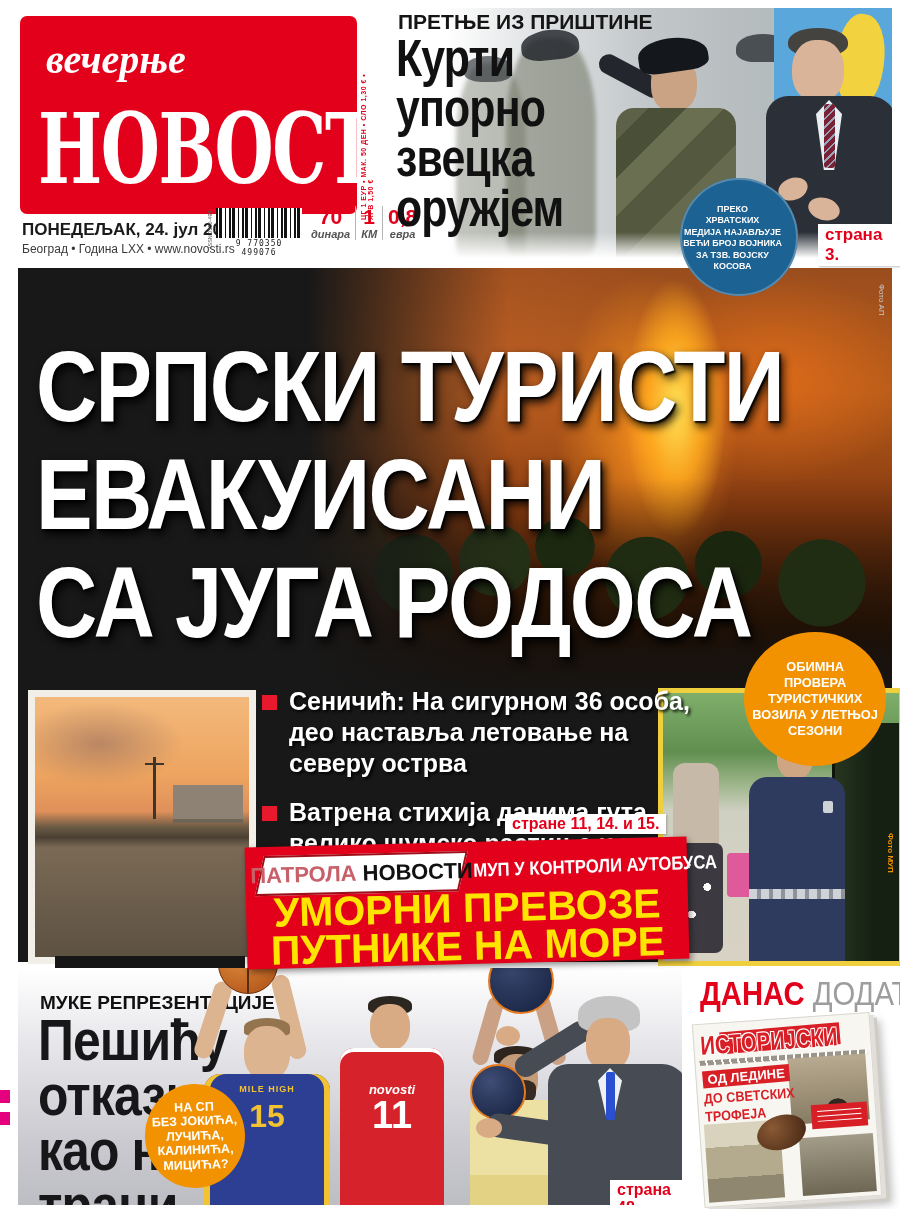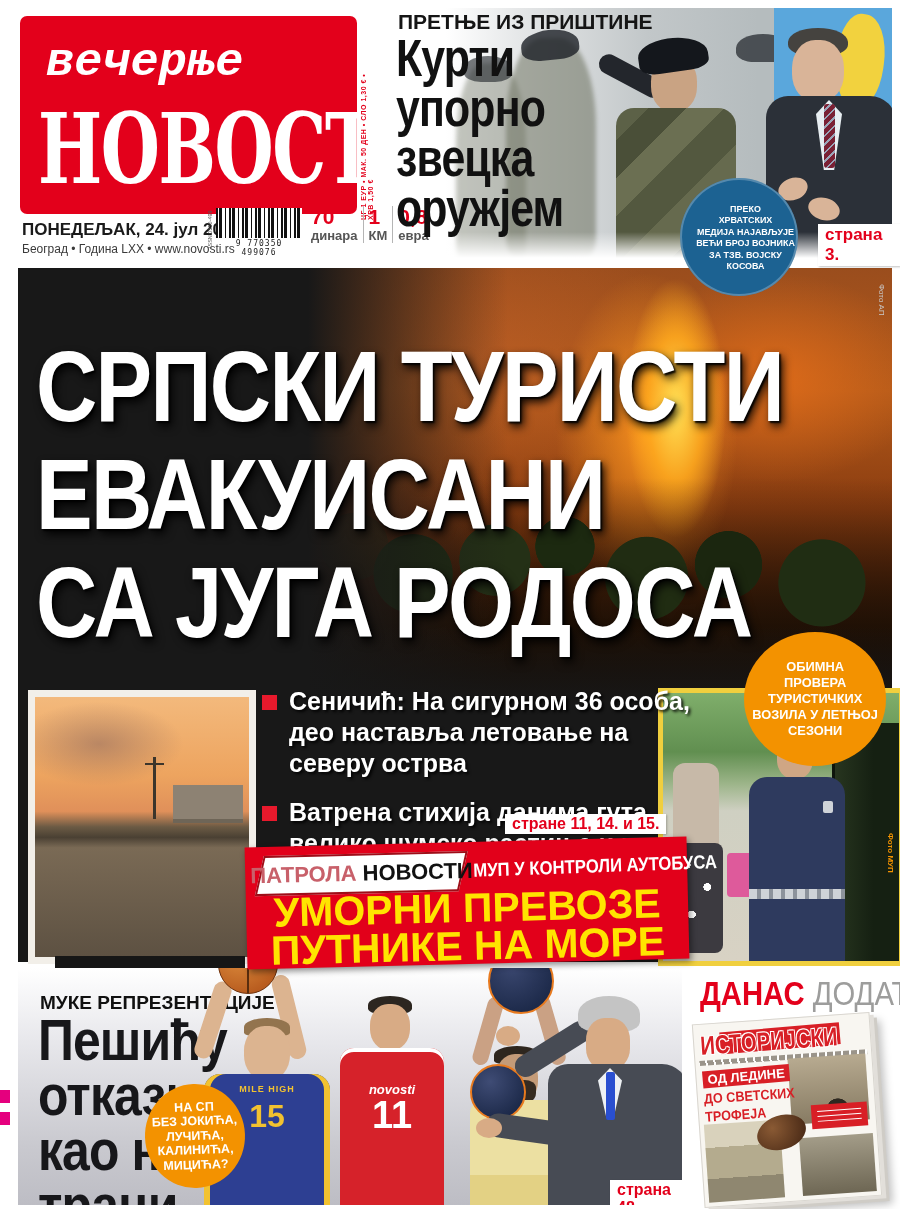--- a/index.html
+++ b/index.html
@@ -4,37 +4,37 @@
 <style>
   html,body{margin:0;padding:0;background:#efefef;}
   .page{position:relative;width:900px;height:1209px;background:#ffffff;overflow:hidden;
         font-family:"Liberation Sans",sans-serif;margin:0 auto;}
   .abs{position:absolute;}
   .v{writing-mode:vertical-rl;}
   .vflip{writing-mode:vertical-rl;transform:rotate(180deg);}
 
   
   .logo-box{left:20px;top:16px;width:337px;height:198px;background:#e3001b;border-radius:7px;}
-  .logo-script{position:absolute;left:26px;top:20px;color:#fff;font-family:Liberation Mono, monospace;
-               font-style:italic;font-weight:bold;font-size:47px;}
+  .logo-script{position:absolute;left:26px;top:20px;color:#fff;font-family:Liberation Serif, serif;
+               font-style:italic;font-weight:bold;font-size:40px;}
   .logo-title{position:absolute;left:18px;top:76px;color:#fff;font-family:"DejaVu Serif",serif;
               font-weight:bold;font-size:97px;letter-spacing:-2px;transform:scaleX(.70);transform-origin:left top;}
   .side-prices{left:360px;top:70px;height:150px;color:#e3001b;font-size:7px;font-weight:bold;letter-spacing:.5px;}
   .date-line{left:22px;top:220px;font-size:17px;font-weight:bold;color:#1a1a1a;}
   .meta-line{left:22px;top:242px;font-size:12px;color:#3a3a3a;}
   .issn-v{left:207px;top:208px;height:40px;color:#555;font-size:5.5px;}
   .barcode-bars{left:216px;top:208px;width:86px;height:30px;
      background:repeating-linear-gradient(90deg,#111 0 2px,#fff 2px 3px,#111 3px 6px,#fff 6px 9px,#111 9px 10px,#fff 10px 13px);}
   .barcode-num{left:216px;top:239px;width:86px;text-align:center;font-family:"DejaVu Sans Mono",monospace;
      font-size:8px;color:#222;letter-spacing:1px;}
   .price-table{left:306px;top:206px;display:flex;align-items:flex-start;}
-  .price-col{padding:0 5px;border-left:1px solid #b5b5b5;}
+  .price-col{padding:0 5px;text-align:center;border-left:1px solid #b5b5b5;}
   .price-col:first-child{border-left:none;}
   .price-val{color:#e3001b;font-weight:bold;font-size:21px;line-height:22px;}
-  .price-unit{color:#555;font-weight:bold;font-size:13px;}
+  .price-unit{color:#555;font-weight:bold;font-size:11px;font-style:italic;}
 
   
   .top-photo{left:446px;top:8px;width:446px;height:250px;overflow:hidden;
      background:linear-gradient(90deg,#ffffff 0%,#e3e5e6 18%,#c2c7c9 45%,#b5bcbe 70%);}
   .soldier-blur{position:absolute;border-radius:40% 40% 10% 10%;filter:blur(2px);}
   .s1{left:60px;top:30px;width:90px;height:220px;background:#7075604d;background:#6d7260;opacity:.55;}
   .s2{left:10px;top:55px;width:70px;height:200px;background:#7d8272;opacity:.45;}
   .beret{position:absolute;background:#1d2127;border-radius:50% 50% 35% 35%;}
   .b1{left:75px;top:22px;width:58px;height:30px;transform:rotate(-6deg);opacity:.8;}
   .b2{left:18px;top:48px;width:48px;height:26px;opacity:.6;}
@@ -60,21 +60,21 @@
   .kurti-hand{position:absolute;background:#d9b498;border-radius:50%;}
   .kh1{left:4px;top:170px;width:30px;height:22px;transform:rotate(-20deg);}
   .kh2{left:34px;top:190px;width:32px;height:22px;transform:rotate(15deg);}
   .top-photo-fade{position:absolute;left:0;bottom:0;width:100%;height:26px;
       background:linear-gradient(180deg,rgba(255,255,255,0),#ffffff);}
   .top-kicker{left:398px;top:10px;font-size:21px;font-weight:bold;color:#151515;z-index:4;}
   .top-headline{left:396px;top:34px;z-index:4;}
   .top-headline .ln{display:block;font-size:51px;line-height:50px;font-weight:bold;color:#111;
       transform:scaleX(.84);transform-origin:left top;letter-spacing:-1px;}
   .blue-circle{left:680px;top:178px;width:118px;height:118px;border-radius:50%;background:#1c6292;
-      z-index:5;display:flex;align-items:center;justify-content:flex-end;text-align:center;
+      z-index:5;display:flex;align-items:center;justify-content:flex-start;text-align:center;
       box-shadow:0 0 0 2px rgba(255,255,255,.25) inset;}
   .blue-circle .txt{color:#fff;font-weight:bold;font-size:9.5px;line-height:11.5px;transform:scaleX(.94);}
   .chip{background:#fff;color:#e3001b;font-weight:bold;z-index:7;padding:1px 7px;box-shadow:1px 1px 2px rgba(0,0,0,.25);}
   .chip-top{left:818px;top:224px;font-size:17px;}
 
   
   .main-panel{left:18px;top:268px;width:874px;height:694px;background:#181818;}
   .fire-photo{position:absolute;left:290px;top:0;width:584px;height:438px;
      background:
        radial-gradient(ellipse 70px 180px at 63% 32%,#ffe055 0%,rgba(255,170,30,.85) 40%,rgba(230,110,20,0) 72%),

